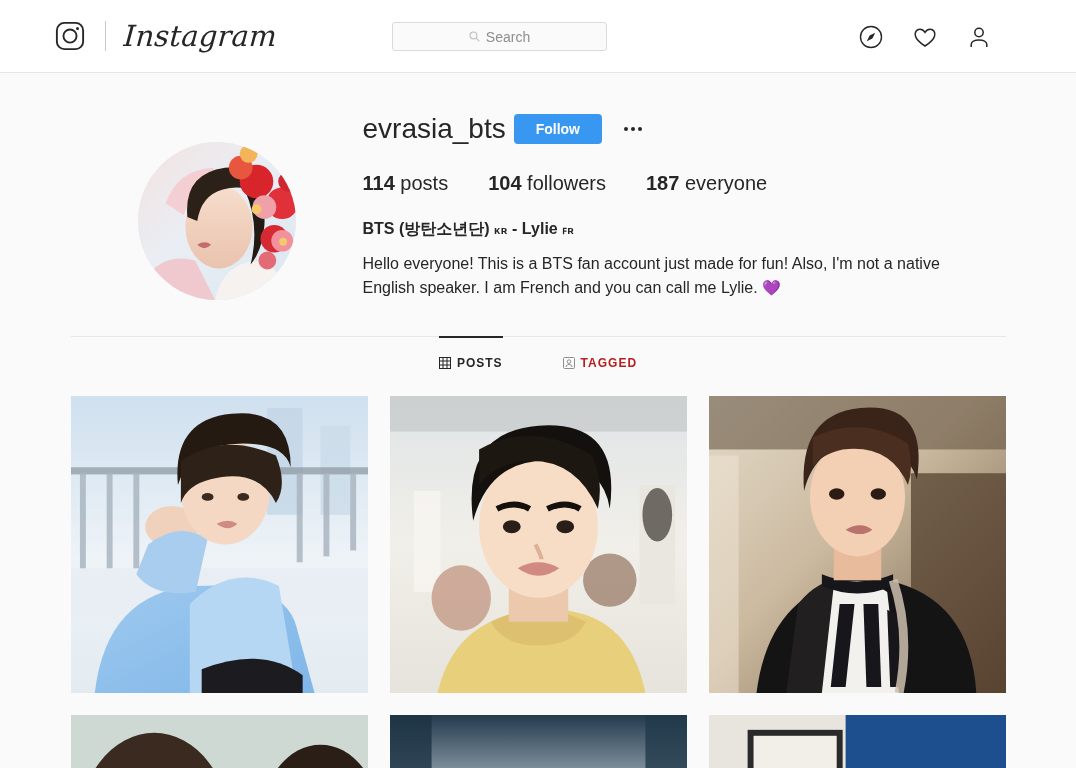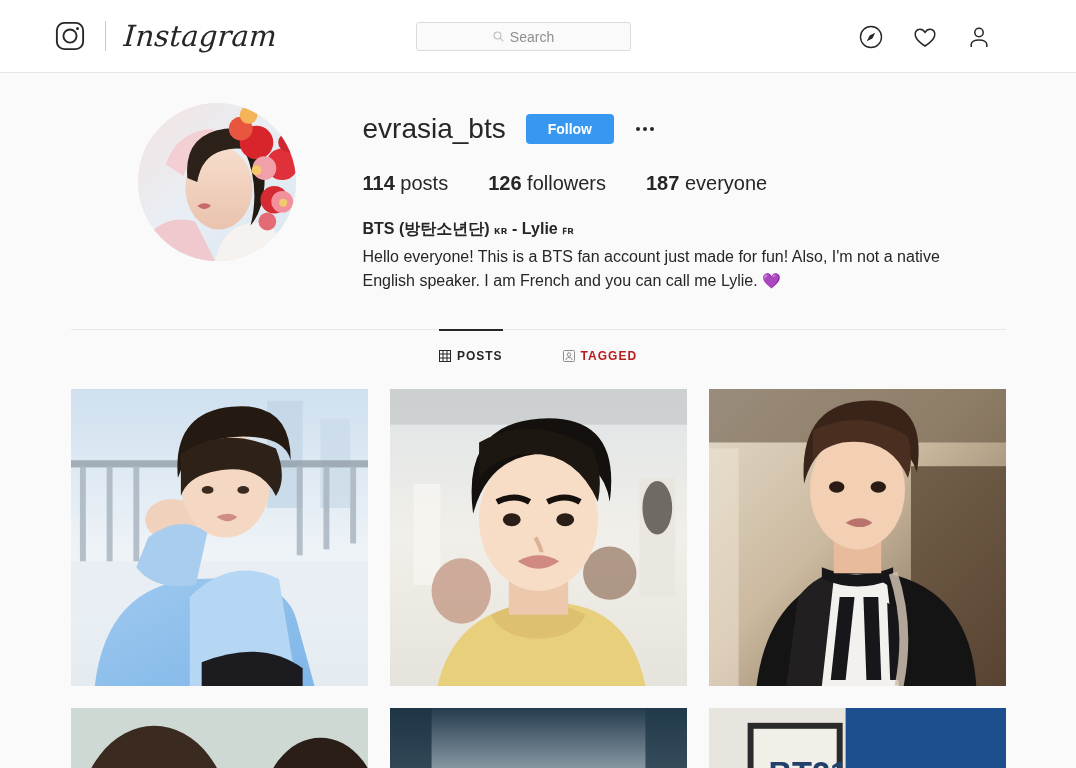--- a/index.html
+++ b/index.html
@@ -37,21 +37,21 @@
     font-style: italic;
     font-weight: 400;
     color: #262626;
     letter-spacing: 0.2px;
     line-height: 1;
     transform: skewX(-4deg);
   }
 
   .search-wrap {
     position: absolute;
-    left: 416px; top: 22px;
+    left: 392px; top: 22px;
     width: 215px; height: 29px;
   }
   .search-box {
     width: 100%; height: 100%;
     background: #fafafa;
     border: 1px solid #dbdbdb;
     border-radius: 3px;
     display: flex; align-items: center; justify-content: center;
     gap: 6px;
   }
@@ -73,21 +73,21 @@
   
   .page { width: 1076px; }
   .container {
     width: 935px;
     margin: 0 auto;
     padding-top: 30px;
   }
 
   .profile-top {
     display: flex;
-    align-items: flex-start;
+    align-items: flex-end;
   }
   .avatar-col {
     width: 292px;
     display: flex;
     justify-content: center;
     padding-top: 0px;
   }
   .avatar {
     width: 158px; height: 158px;
     border-radius: 50%;
@@ -104,21 +104,21 @@
     gap: 0;
     height: 38px;
   }
   .username {
     font-size: 28px;
     font-weight: 300;
     color: #262626;
     line-height: 32px;
   }
   .follow-btn {
-    margin-left: 20px;
+    margin-left: 8px;
     background: #3897f0;
     color: #ffffff;
     font-size: 14px;
     font-weight: bold;
     border: none;
     border-radius: 4px;
     padding: 6px 22px;
     cursor: pointer;
     font-family: "Liberation Sans", sans-serif;
     line-height: 18px;
@@ -154,21 +154,21 @@
     color: #262626;
     line-height: 24px;
   }
   .sc { font-size: 11px; font-weight: bold; letter-spacing: 0.5px; }
   .bio-text {
     font-size: 16px;
     font-weight: 400;
     color: #262626;
     line-height: 24px;
     max-width: 580px;
-    margin-top: 3px;
+    margin-top: 10px;
   }
   .heart-emoji { color: #8a79ea; font-size: 15px; }
 
   
   .tabs-wrap {
     border-top: 1px solid #e8e8e8;
     margin-top: 36px;
     display: flex;
     justify-content: center;
     gap: 60px;
@@ -321,21 +321,21 @@
               </span>
           </button>
         </div>
 
         <div class="stats">
           <div class="stat">
             <b>114</b>
             <span>posts</span>
           </div>
           <div class="stat">
-            <b>126</b>
+            <b>104</b>
             <span>followers</span>
           </div>
           <div class="stat">
             <b>187</b>
             <span>everyone</span>
           </div>
         </div>
 
         <div class="bio">
           <div class="bio-name">

